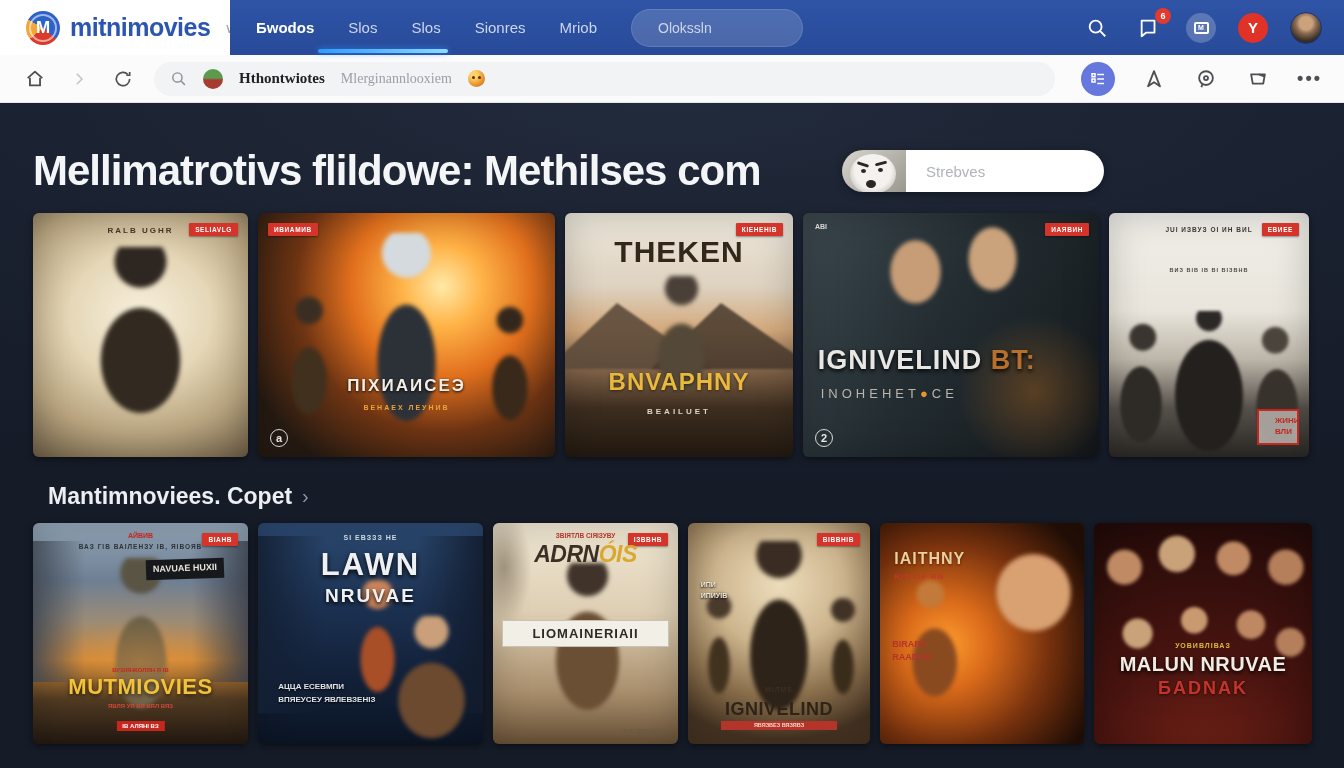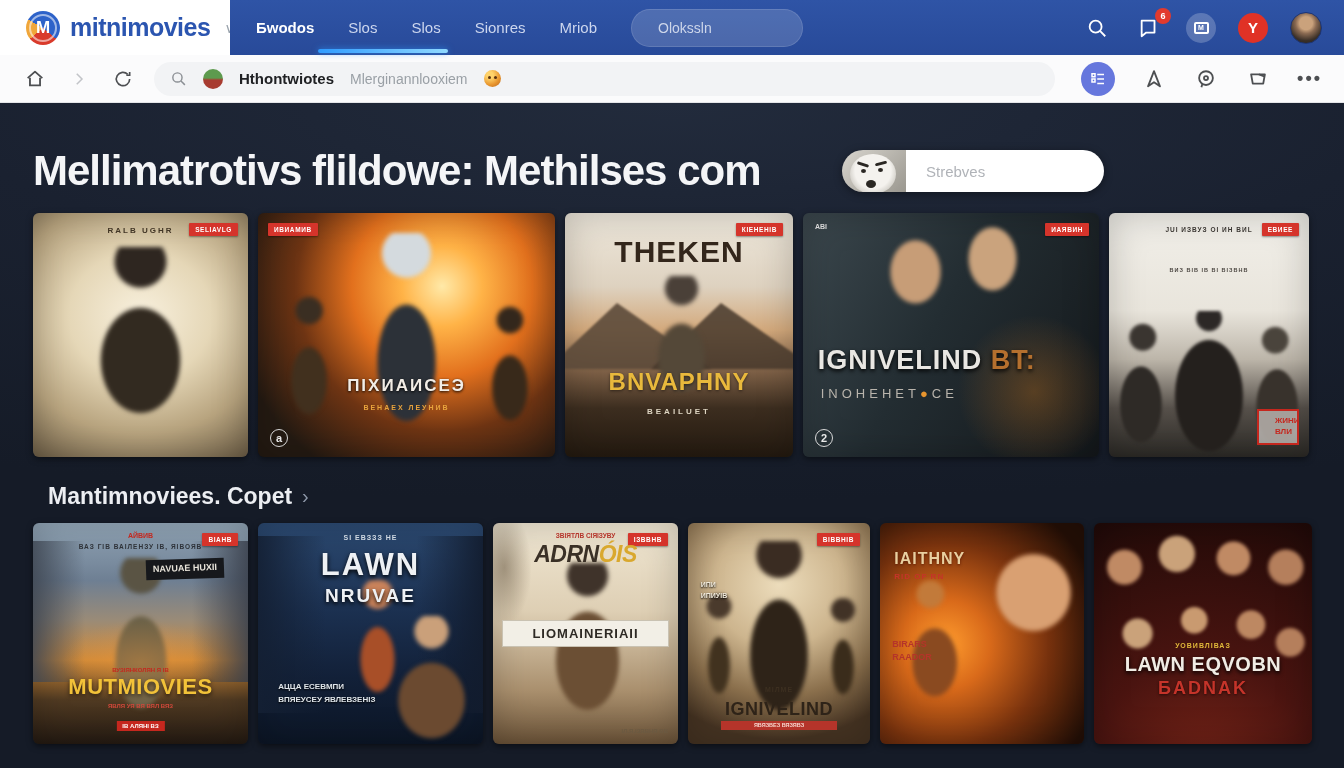--- a/index.html
+++ b/index.html
@@ -30,21 +30,21 @@
   .tv-inner { width:15px; height:12px; border:2px solid #fff; border-radius:2px; font-size:7px; color:#fff; display:flex;align-items:center;justify-content:center;font-weight:700;}
   .circle-red { border-radius:50%; background:#e03226; color:#fff; font-weight:800; font-size:15px; }
   .avatar { width:32px; height:32px; border-radius:50%;
     background:radial-gradient(circle at 50% 34%,#caa27c 26%,#8a6a52 42%,#3a3028 70%,#23201c 100%); border:1px solid #1c3577; }
 
   
   .toolbar { height:48px; background:#fbfbfc; border-bottom:1px solid #e4e5e8; display:flex; align-items:center; padding:0 22px; gap:18px; }
   .bicon { width:26px; height:26px; display:flex; align-items:center; justify-content:center; cursor:pointer; }
   .bicon svg { stroke:#4d4f52; fill:none; stroke-width:2; }
   .bicon.dim svg { stroke:#c2c4c8; }
-  .addressbar { flex:1; max-width:912px; height:34px; background:#f2f3f5; border-radius:17px; display:flex; align-items:center; padding:0 16px; gap:16px; cursor:text; }
+  .addressbar { flex:1; max-width:912px; height:34px; background:#f2f3f5; border-radius:17px; display:flex; align-items:center; padding:0 16px; gap:16px; cursor:text;font-family:Liberation Serif, serif; }
   .addressbar svg { stroke:#8b8f94; fill:none; stroke-width:2; }
   .favicon { width:20px; height:20px; border-radius:50%; background:linear-gradient(180deg,#5d9a4e 45%,#a83b30 55%); flex:0 0 auto; }
   .url-primary { color:#202124; font-weight:700; font-size:15px; white-space:nowrap; }
   .url-secondary { color:#9aa0a6; font-size:14px; white-space:nowrap; }
   .emoji-dot { width:17px; height:17px; border-radius:50%; flex:0 0 auto;
     background:radial-gradient(circle at 35% 30%,#ffd36b 20%,#e8952e 60%,#b5641e 100%); position:relative; }
   .emoji-dot::after{content:"";position:absolute;left:4px;top:6px;width:3px;height:3px;border-radius:50%;background:#5a3210;box-shadow:6px 0 0 #5a3210;}
   .tb-right { display:flex; align-items:center; gap:26px; margin-left:8px; }
   .blue-circle-btn { width:34px; height:34px; border-radius:50%; background:#6677dd; display:flex; align-items:center; justify-content:center; cursor:pointer; }
   .blue-circle-btn svg { stroke:#fff; stroke-width:2; fill:none; }
@@ -440,17 +440,17 @@
       <div class="poster p25">
         <div class="fig face"></div>
         <div class="fig war"></div>
         <div class="layer t-orange">IAITHNY</div>
         <div class="layer t-red-sub">RID OF RN</div>
         <div class="layer t-red-mid">BIRARS RAADOR</div>
       </div>
       <div class="poster p26">
         <div class="fig faces"></div>
         <div class="layer t-yellow-tiny ctr">УОВИВЛІВАЗ</div>
-        <div class="layer t-title ctr">LAWN EQVOBN</div>
+        <div class="layer t-title ctr">MALUN NRUVAE</div>
         <div class="layer t-title-red ctr">БADNAK</div>
       </div>
     </div>
 </div>
 
 </body></html>

